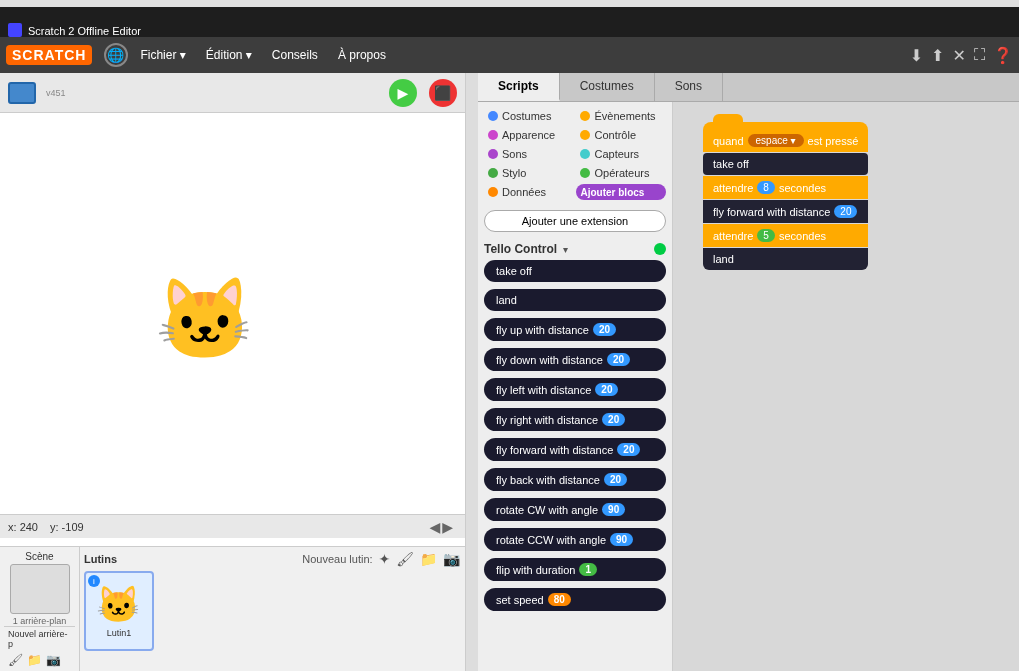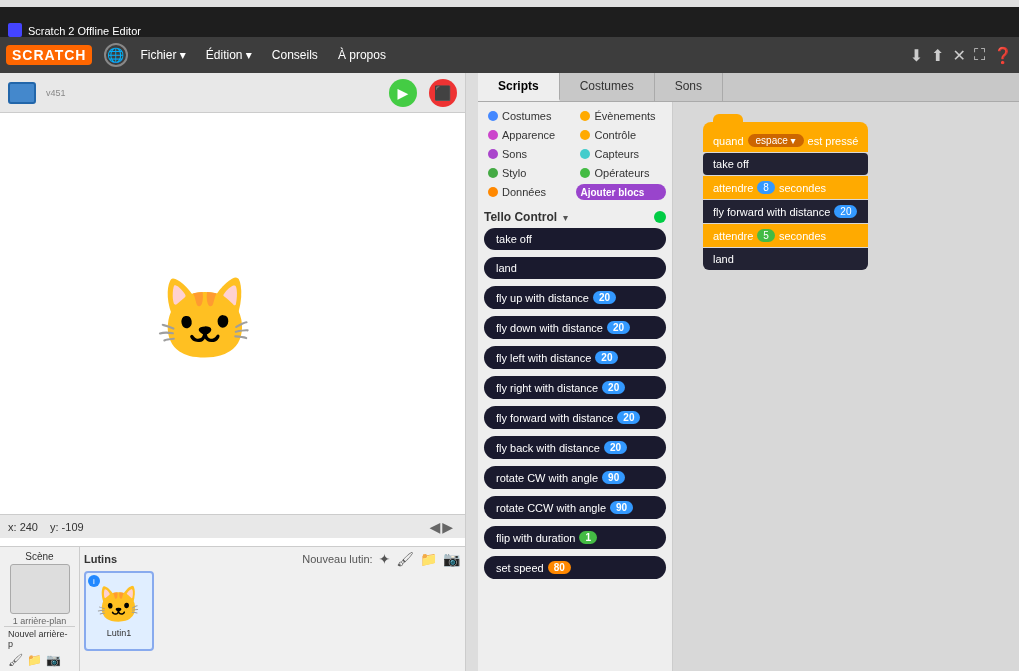--- a/index.html
+++ b/index.html
@@ -519,20 +519,21 @@
           </div>
           <div class="cat-item">
             <div class="cat-dot" style="background:#ff8800;"></div>
             <span>Données</span>
           </div>
           <div class="cat-item active-cat" style="background:#9944cc; border-radius:8px;">
             <span style="color:#fff; font-size:10px; font-weight:bold;">Ajouter blocs</span>
           </div>
         </div>
 
+        <div class="btn-add-extension">Ajouter une extension</div>
 
         <div class="tello-header">
           <span class="tello-label">Tello Control</span>
           <span class="tello-arrow">▾</span>
           <div class="tello-dot"></div>
         </div>
 
         <div class="tello-block">
           <span>take off</span>
         </div>

